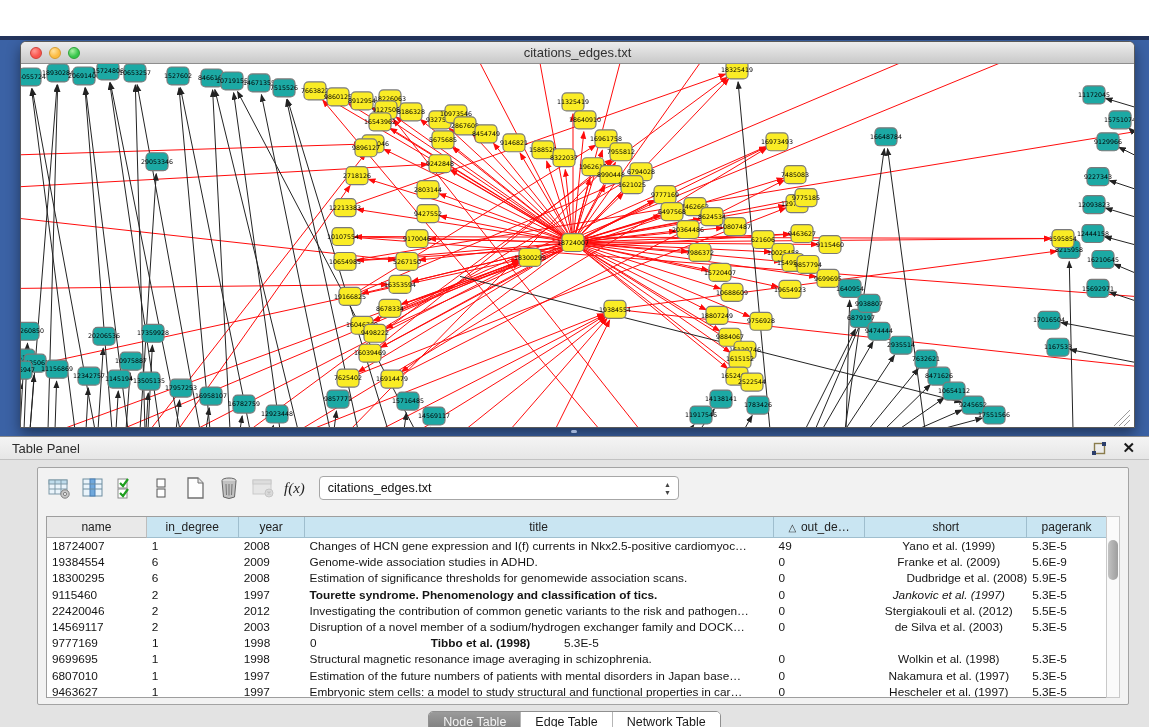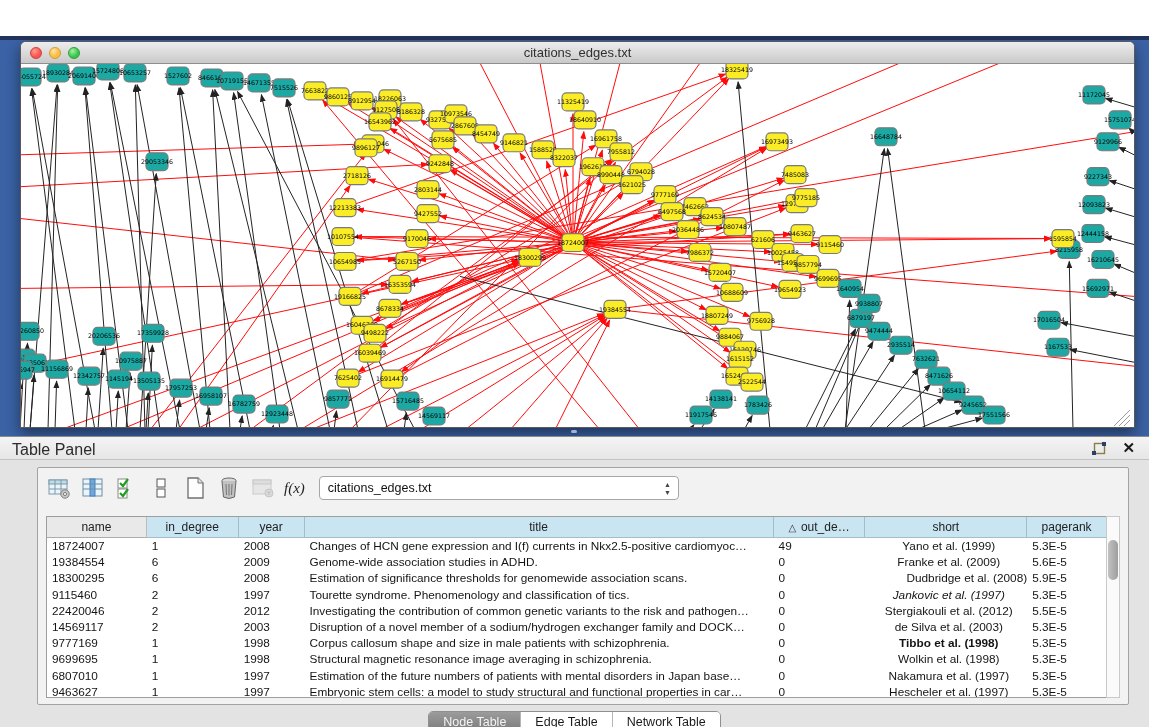--- a/index.html
+++ b/index.html
@@ -31,21 +31,21 @@
   .graph-canvas svg { display:block; width:100%; height:100%; }
 
   .divider-dot { position:absolute; left:571px; top:394px; width:6px; height:3px;
     background:#9FB3D6; border-radius:2px; }
 
   
   .table-panel { position:absolute; left:0; top:400px; width:1149px; height:305px;
     background:#E3E3E3; border-top:1px solid #8A8A8A; }
   .tp-header { position:relative; height:23px;
     background:linear-gradient(#F4F4F4,#E6E6E6); border-bottom:1px solid #C2C2C2; }
-  .tp-title { position:absolute; left:12px; top:4px; font-size:16px; color:#2B2B2B; }
+  .tp-title { position:absolute; left:12px; top:4px; font-size:13px; color:#2B2B2B; }
   .tp-float { position:absolute; right:42px; top:4px; width:16px; height:16px; cursor:pointer; }
   .tp-close { position:absolute; right:14px; top:2px; font-size:15px; font-weight:bold;
     color:#1A1A1A; cursor:pointer; }
 
   .tp-card { position:absolute; left:37px; top:30px; width:1092px; height:238px;
     background:#F2F2F2; border:1px solid #A3A3A3; border-radius:2px; }
   .tp-toolbar { position:relative; height:40px; padding:6px 8px; display:flex;
     align-items:center; }
   .tb-icon { width:26px; height:26px; margin-right:8px; display:flex;
     align-items:center; justify-content:center; cursor:pointer; }
@@ -915,36 +915,36 @@
               <div class="td" style="width: 162px; text-align: center;">Yano et al. (1999)</div>
               <div class="td" style="width: 80px;">5.3E-5</div>
             </div>
             <div class="tr">
               <div class="td" style="width: 100px;">19384554</div>
               <div class="td" style="width: 92px;">6</div>
               <div class="td" style="width: 66px;">2009</div>
               <div class="td" style="width: 470px;">Genome-wide association studies in ADHD.</div>
               <div class="td" style="width: 92px;">0</div>
               <div class="td" style="width: 162px; text-align: center;">Franke et al. (2009)</div>
-              <div class="td" style="width: 80px;">5.6E-5</div>
+              <div class="td" style="width: 80px;">5.6E-9</div>
             </div>
             <div class="tr">
               <div class="td" style="width: 100px;">18300295</div>
               <div class="td" style="width: 92px;">6</div>
               <div class="td" style="width: 66px;">2008</div>
               <div class="td" style="width: 470px;">Estimation of significance thresholds for genomewide association scans.</div>
               <div class="td" style="width: 92px;">0</div>
               <div class="td" style="width: 162px; text-align: right;">Dudbridge et al. (2008)</div>
               <div class="td" style="width: 80px;">5.9E-5</div>
             </div>
             <div class="tr">
               <div class="td" style="width: 100px;">9115460</div>
               <div class="td" style="width: 92px;">2</div>
               <div class="td" style="width: 66px;">1997</div>
-              <div class="td" style="width: 470px;">Tourette syndrome. Phenomenology and classification of tics.</div>
+              <div class="td" style="width: 470px; font-weight: bold;">Tourette syndrome. Phenomenology and classification of tics.</div>
               <div class="td" style="width: 92px;">0</div>
               <div class="td" style="width: 162px; text-align: center; font-style: italic;">Jankovic et al. (1997)</div>
               <div class="td" style="width: 80px;">5.3E-5</div>
             </div>
             <div class="tr">
               <div class="td" style="width: 100px;">22420046</div>
               <div class="td" style="width: 92px;">2</div>
               <div class="td" style="width: 66px;">2012</div>
               <div class="td" style="width: 470px;">Investigating the contribution of common genetic variants to the risk and pathogen…</div>
               <div class="td" style="width: 92px;">0</div>
@@ -957,21 +957,20 @@
               <div class="td" style="width: 66px;">2003</div>
               <div class="td" style="width: 470px;">Disruption of a novel member of a sodium/hydrogen exchanger family and DOCK…</div>
               <div class="td" style="width: 92px;">0</div>
               <div class="td" style="width: 162px; text-align: center;">de Silva et al. (2003)</div>
               <div class="td" style="width: 80px;">5.3E-5</div>
             </div>
             <div class="tr">
               <div class="td" style="width: 100px;">9777169</div>
               <div class="td" style="width: 92px;">1</div>
               <div class="td" style="width: 66px;">1998</div>
-              <div class="td" style="width: 470px;">Corpus callosum shape and size in male patients with schizophrenia.</div>
               <div class="td" style="width: 92px;">0</div>
               <div class="td" style="width: 162px; text-align: center; font-weight: bold;">Tibbo et al. (1998)</div>
               <div class="td" style="width: 80px;">5.3E-5</div>
             </div>
             <div class="tr">
               <div class="td" style="width: 100px;">9699695</div>
               <div class="td" style="width: 92px;">1</div>
               <div class="td" style="width: 66px;">1998</div>
               <div class="td" style="width: 470px;">Structural magnetic resonance image averaging in schizophrenia.</div>
               <div class="td" style="width: 92px;">0</div>

